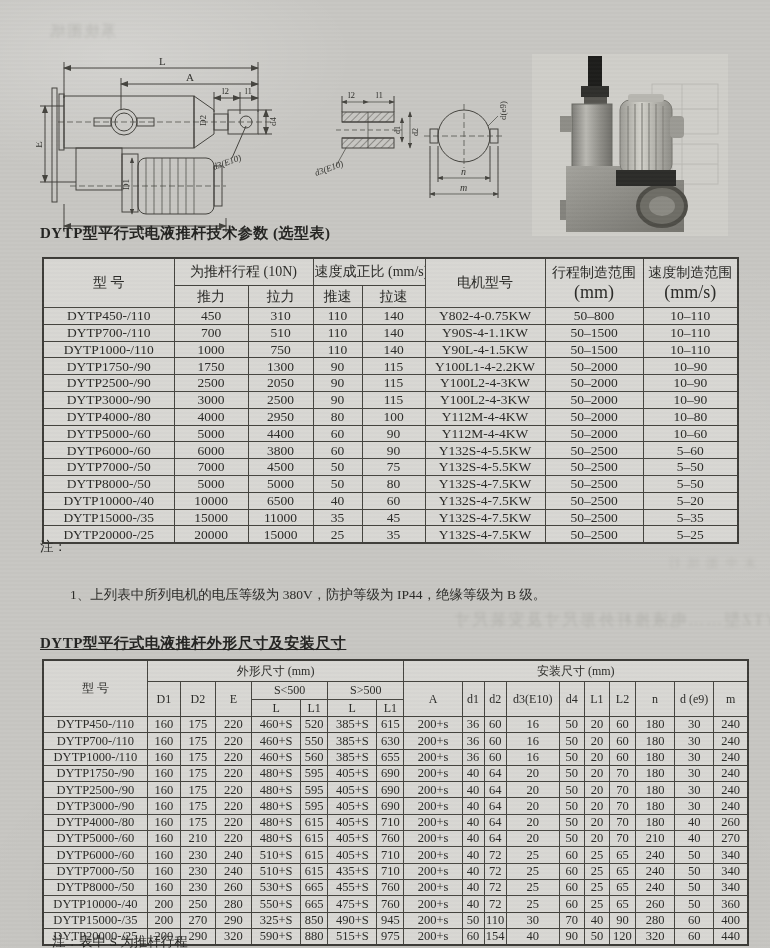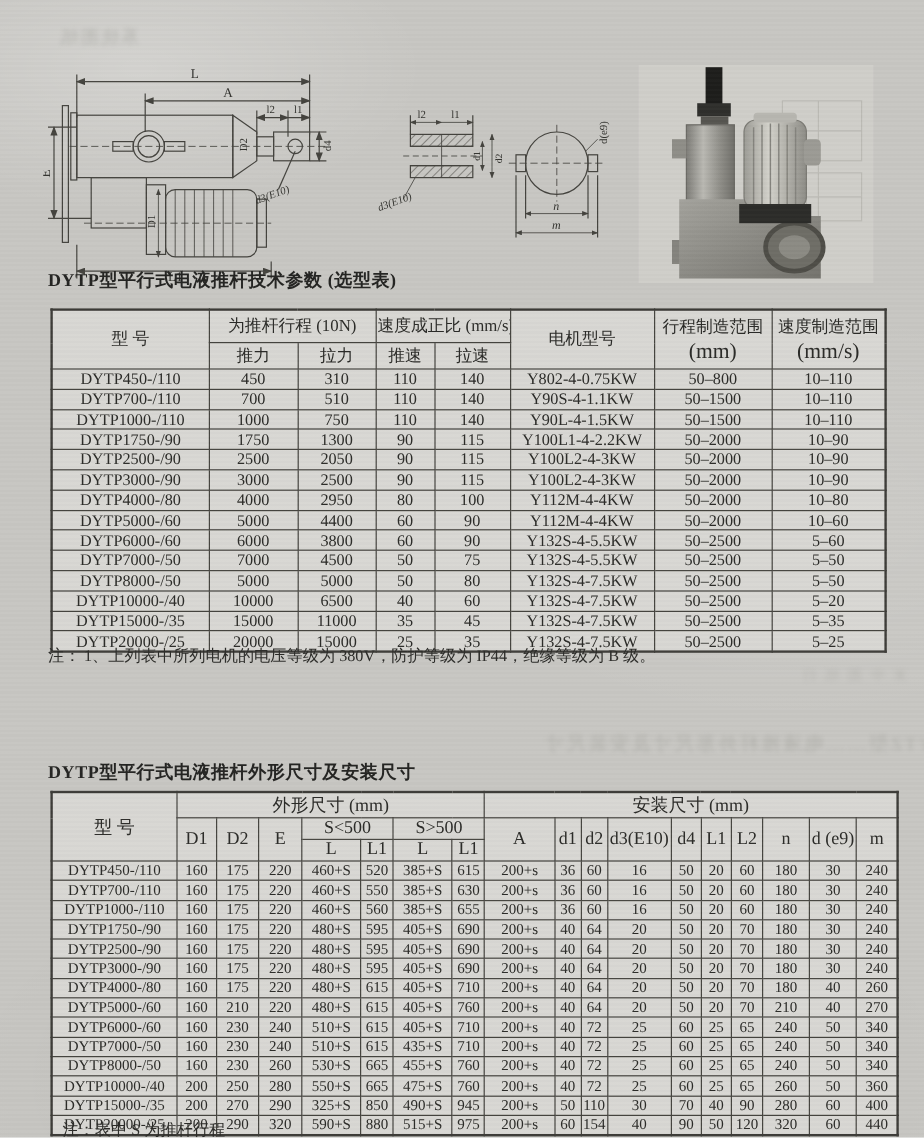--- a/index.html
+++ b/index.html
@@ -24,30 +24,30 @@
   .sec-heading{position:absolute;left:40px;font-size:15px;font-weight:bold;color:#242422;letter-spacing:.5px;}
   table{border-collapse:collapse;table-layout:fixed;background:#d8d7d3;}
   th,td{border:1px solid #45443f;text-align:center;vertical-align:middle;
         padding:0 1px;overflow:hidden;white-space:nowrap;color:#2b2b28;}
   .t1{position:absolute;top:257px;left:42px;width:695px;border:2px solid #3d3c38;}
   .t1 th{font-size:14px;font-weight:normal;}
   .t1 td{font-size:13.5px;height:15.8px;line-height:1;}
   .t1 .hr1 th{height:26px;}
   .t1 .hr2 th{height:21px;}
   .t2{position:absolute;top:659px;left:42px;width:707px;border:2px solid #3d3c38;}
-  .t2 th{font-size:15px;font-weight:normal;}
+  .t2 th{font-size:12px;font-weight:normal;}
   .t2 td{font-size:12.5px;height:15.3px;line-height:1;}
   .t2 .hr1 th{height:20px;}
   .t2 .hr2 th{height:17px;}
   .t2 .hr3 th{height:16px;}
   .unit{display:block;font-size:18px;text-align:center;}
   .notes{position:absolute;top:536px;left:40px;width:690px;font-size:13.5px;line-height:22px;color:#2b2b28;}
   .notes .prefix{position:absolute;left:0;top:0;}
   .notes ol{margin:0;padding:0 0 0 30px;list-style:none;}
-  .notes li{padding-left:26px;text-indent:-26px;}
+  .notes li{padding-left:26px;text-indent:-26px;margin-top:48px;}
   .footnote{position:absolute;top:933px;left:52px;font-size:13.5px;color:#2b2b28;}
   svg text{font-family:"Liberation Serif","DejaVu Serif",serif;fill:#33332f;}
 </style>
 </head>
 <body>
 
 <div class="page">
 
   <div class="ghost" style="top:22px;left:48px;">系统图纸</div>
   <div class="ghost" style="top:610px;left:452px;font-size:16px;">DYTZ型……电液推杆外形尺寸及安装尺寸</div>
@@ -409,21 +409,21 @@
       </tbody>
   </table>
 
   <div class="notes">
     <span class="prefix">注：</span>
     <ol>
       <li>1、上列表中所列电机的电压等级为 380V，防护等级为 IP44，绝缘等级为 B 级。</li>
     </ol>
   </div>
 
-  <div class="sec-heading" style="top:634px;">DYTP型平行式电液推杆外形尺寸及安装尺寸</div>
+  <div class="sec-heading" style="top:634px;text-decoration:underline;">DYTP型平行式电液推杆外形尺寸及安装尺寸</div>
 
   <table class="t2">
     <colgroup>
       <col style="width:104px">
         <col style="width:33px">
         <col style="width:35px">
         <col style="width:36px">
       <col style="width:49px">
         <col style="width:27px">
         <col style="width:49px">

